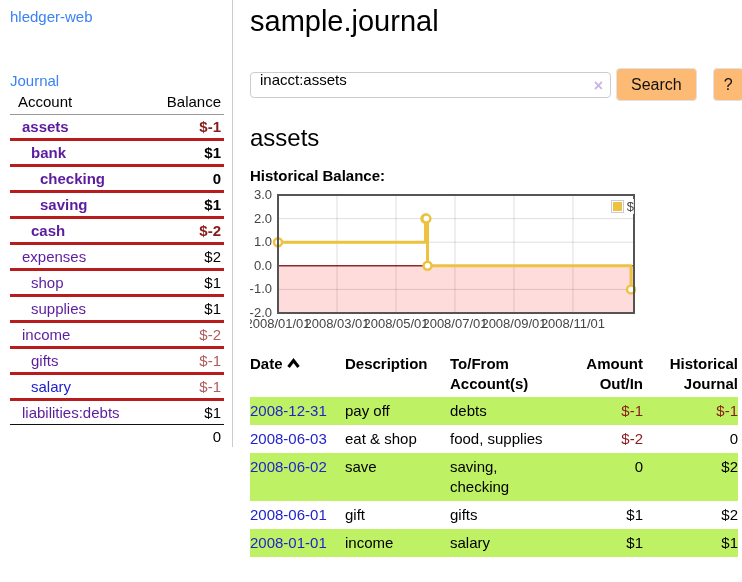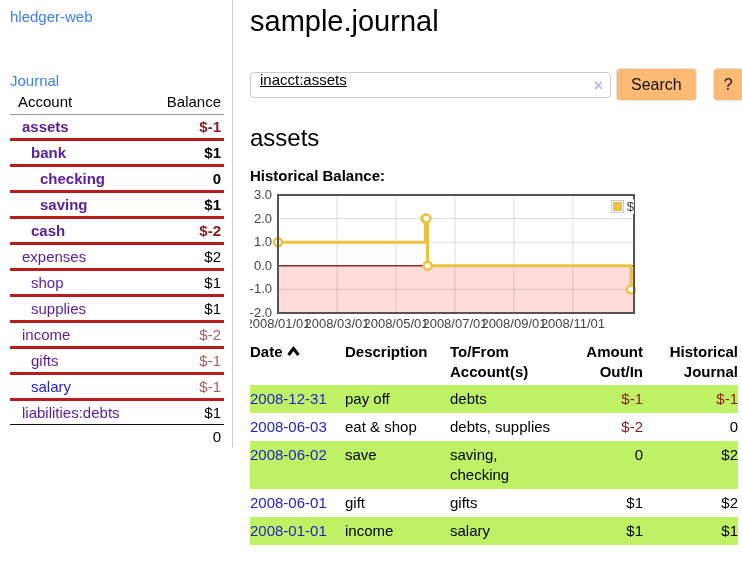--- a/index.html
+++ b/index.html
@@ -31,39 +31,39 @@
   .blk-n{ color:#000; font-weight:normal !important; }
   tr.total td { border-top:1px solid #111; font-weight:normal; }
 
   
   .main { flex:1; padding:0 5px 0 17px; }
   h1.title { font-size:29px; font-weight:normal; margin:5px 0 0 0; letter-spacing:0; }
   .searchrow { margin-top:30px; display:flex; align-items:center; }
   .searchbox { position:relative; width:361px; }
   .searchbox input { width:100%; height:24px; font-size:15px;
     font-family:"Liberation Sans",sans-serif;
-    padding:6px 26px 18px 9px; border:1px solid #ccc; border-radius:4px; outline:none;text-decoration:underline; }
+    padding:6px 26px 18px 9px; border:1px solid #ccc; border-radius:4px; outline:none; }
   .searchbox .clear { position:absolute; right:8px; top:6px; color:#c9b3e6;
     font-size:16px; font-weight:bold; cursor:pointer; }
   .btn { height:33px; background:#fdba74; border:1px solid #e2e2e2; border-radius:4px;
     font-size:16px; font-family:"Liberation Sans",sans-serif; color:#111; padding:0 14px; }
   .btn.search { margin-left:5px; }
   .btn.help { margin-left:16px; padding:0 10px; }
 
   h2.acct-head { font-size:24px; font-weight:normal; margin:23px 0 0 0; }
   .chart-label { font-size:15px; font-weight:bold; margin-top:15px; }
   .chart { position:relative; width:400px; height:150px; margin-top:5px; }
   .chart svg { display:block; }
   .legend { position:absolute; top:10px; right:16px; display:flex; align-items:center;
     font-size:13px; color:#444; background:rgba(255,255,255,0.85); }
   .legend .swatch { width:13px; height:13px; background:#edc240; border:1px solid #ccc;
     box-shadow: inset 0 0 0 1px #fff; margin-right:3px; }
 
   
-  table.reg { border-collapse:collapse; width:488px; font-size:15px; }
+  table.reg { border-collapse:collapse; width:488px; font-size:15px; margin-top:12px; }
   table.reg th { font-weight:bold; text-align:left; vertical-align:top;
     padding:3px 0; line-height:20px; }
   table.reg th.r, table.reg td.r { text-align:right; }
   table.reg td { padding:4px 0; vertical-align:top; line-height:20px; }
   tr.green { background:#bef264; }
   td.date a { color:#2222cc; text-decoration:none; }
   col.c-date{width:95px;} col.c-desc{width:105px;} col.c-acct{width:104px;}
   col.c-amt{width:89px;} col.c-bal{width:95px;}
   td.r.neg { color:#8b1a1a; }
   .sorticon { margin-left:4px; }
@@ -220,21 +220,21 @@
         <tr class="green">
           <td class="date"><a href="#">2008-12-31</a></td>
           <td>pay off</td>
           <td>debts</td>
           <td class="r neg">$-1</td>
           <td class="r neg">$-1</td>
         </tr>
         <tr>
           <td class="date"><a href="#">2008-06-03</a></td>
           <td>eat &amp; shop</td>
-          <td>debts, supplies</td>
+          <td>food, supplies</td>
           <td class="r neg">$-2</td>
           <td class="r">0</td>
         </tr>
         <tr class="green">
           <td class="date"><a href="#">2008-06-02</a></td>
           <td>save</td>
           <td>saving, checking</td>
           <td class="r">0</td>
           <td class="r">$2</td>
         </tr>

